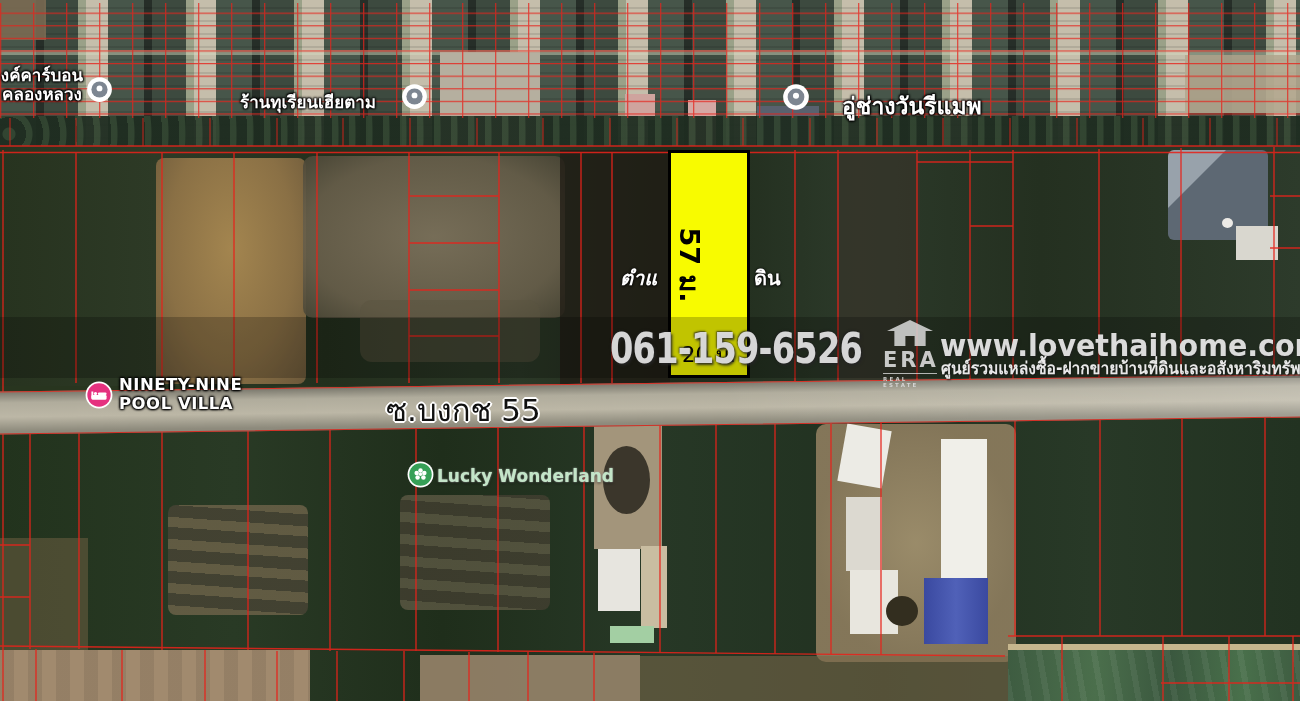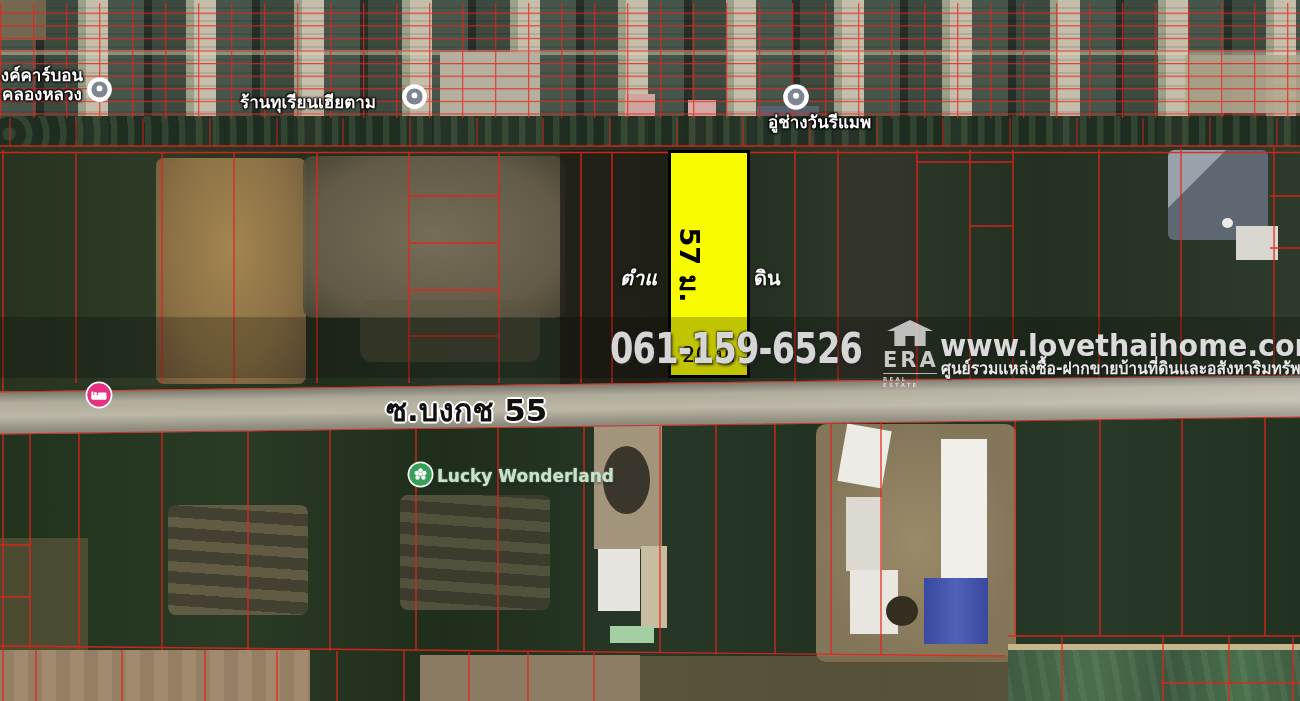--- a/index.html
+++ b/index.html
@@ -99,26 +99,26 @@
 
   
   .wm-band{left:0;top:317px;width:1300px;height:61px;background:rgba(0,0,0,.22);z-index:5;}
 
   
   .maplabel{z-index:6;color:#fff;font-weight:bold;white-space:nowrap;
     text-shadow:-1px -1px 2px rgba(0,0,0,.9),1px -1px 2px rgba(0,0,0,.9),
                 -1px 1px 2px rgba(0,0,0,.9),1px 1px 2px rgba(0,0,0,.9);}
   .poi-carbon{left:0;top:66px;width:84px;text-align:center;font-size:17px;line-height:19px;}
   .poi-durian{left:240px;top:88px;font-size:17px;}
-  .poi-garage{left:768px;top:88px;font-size:17px;margin-top:20px;}
+  .poi-garage{left:842px;top:88px;font-size:23px;}
   .poi-villa{left:119px;top:376px;font-size:16.5px;line-height:18.5px;letter-spacing:.5px;}
   .poi-lucky{left:437px;top:466px;font-size:17px;color:#c3e5c8;
     text-shadow:0 0 2px rgba(255,255,255,.7),0 1px 3px rgba(0,0,0,.8);}
   .pin{z-index:6;}
-  .road-label{left:386px;top:385px;z-index:6;font-size:31px;font-weight:700;color:#101010;
+  .road-label{left:386px;top:385px;z-index:6;font-size:31px;font-weight:400;color:#101010;
     white-space:nowrap;
     text-shadow:-2px 0 #fff,2px 0 #fff,0 -2px #fff,0 2px #fff,
                 -1px -1px #fff,1px -1px #fff,-1px 1px #fff,1px 1px #fff;}
 
   
   .phone{left:610px;top:324px;z-index:7;font-size:42px;font-weight:bold;letter-spacing:-1px;
     transform:scaleX(.8);transform-origin:left top;color:rgba(224,224,224,.95);white-space:nowrap;
     text-shadow:2px 2px 3px rgba(35,35,35,.9),-1px -1px 2px rgba(30,30,30,.75);}
   .era{left:883px;top:320px;width:54px;z-index:7;color:rgba(218,218,218,.9);}
   .era-house{margin:0 auto;width:46px;height:26px;background:rgba(218,218,218,.85);
@@ -241,20 +241,24 @@
   <span class="abs maplabel poi-garage">อู่ช่างวันรีแมพ</span>
 
   <svg class="abs pin" style="left:85px;top:381px" width="28" height="28" viewBox="0 0 24 24">
     <circle cx="12" cy="12" r="11.5" fill="#fff"></circle>
       <circle cx="12" cy="12" r="10" fill="#e5317f"></circle>
     <rect x="5.5" y="12" width="13" height="4" rx="1" fill="#fff"></rect>
     <rect x="5.5" y="9" width="1.6" height="6" fill="#fff"></rect>
     <circle cx="9" cy="10.8" r="1.4" fill="#fff"></circle>
     <rect x="11" y="9.8" width="7.5" height="2.4" rx="1.2" fill="#fff"></rect>
   </svg>
+  <div class="abs maplabel poi-villa">
+    <div>NINETY-NINE</div>
+    <div>POOL VILLA</div>
+  </div>
 
   <svg class="abs pin" style="left:407px;top:461px" width="27" height="27" viewBox="0 0 24 24">
     <circle cx="12" cy="12" r="11.5" fill="#fff"></circle>
       <circle cx="12" cy="12" r="10" fill="#36a057"></circle>
     <circle cx="12" cy="8.4" r="2" fill="#fff"></circle>
       <circle cx="15.4" cy="10.6" r="2" fill="#fff"></circle>
     <circle cx="14.6" cy="14.6" r="2" fill="#fff"></circle>
       <circle cx="9.4" cy="14.6" r="2" fill="#fff"></circle>
     <circle cx="8.6" cy="10.6" r="2" fill="#fff"></circle>
       <circle cx="12" cy="11.8" r="1.5" fill="#fff"></circle>

